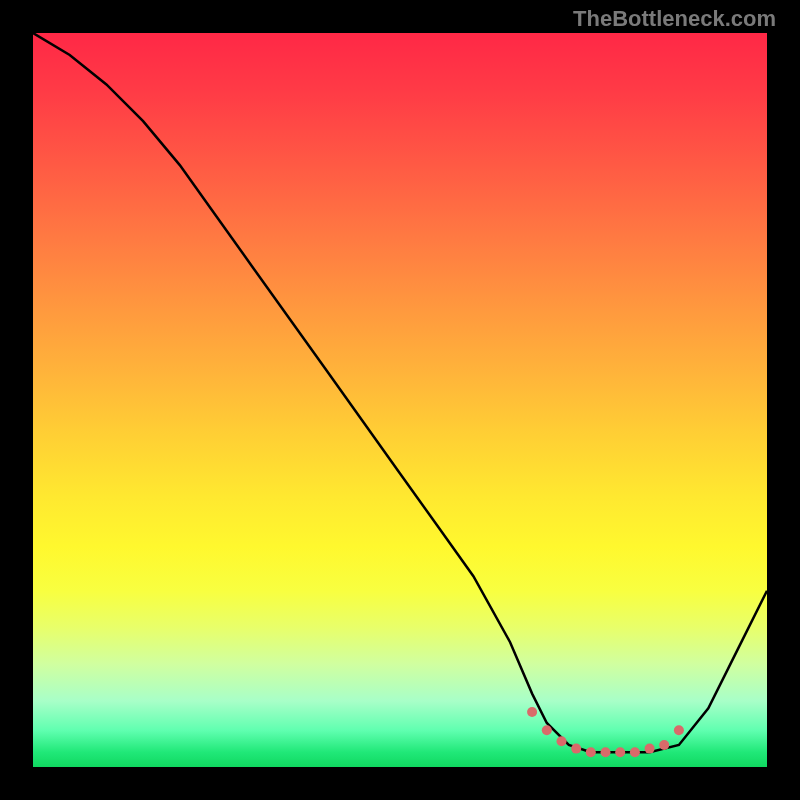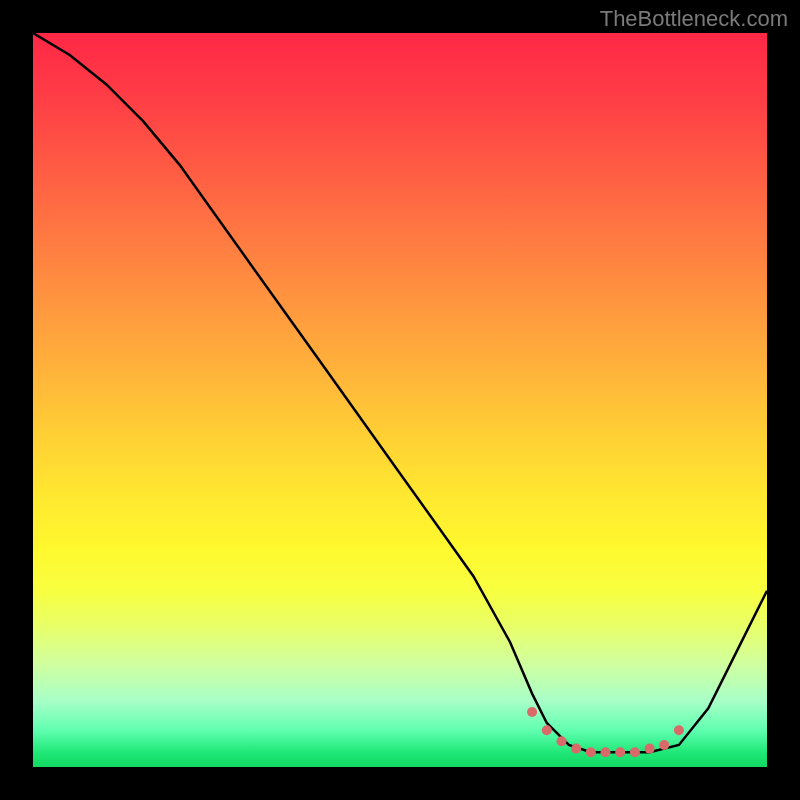--- a/index.html
+++ b/index.html
@@ -6,24 +6,24 @@
   body {
     width: 800px;
     height: 800px;
     background: #000;
     position: relative;
     font-family: Arial, sans-serif;
   }
   .attribution {
     position: absolute;
     top: 6px;
-    right: 12px;
+    right: 24px;
     color: #7a7a7a;
     font-size: 22px;
-    font-weight: 400;
+    font-weight: 700;
     z-index: 10;
   }
   .plot-area {
     position: absolute;
     left: 33px;
     top: 33px;
     width: 734px;
     height: 734px;
     background: linear-gradient(to bottom,
       #ff2846 0%,

